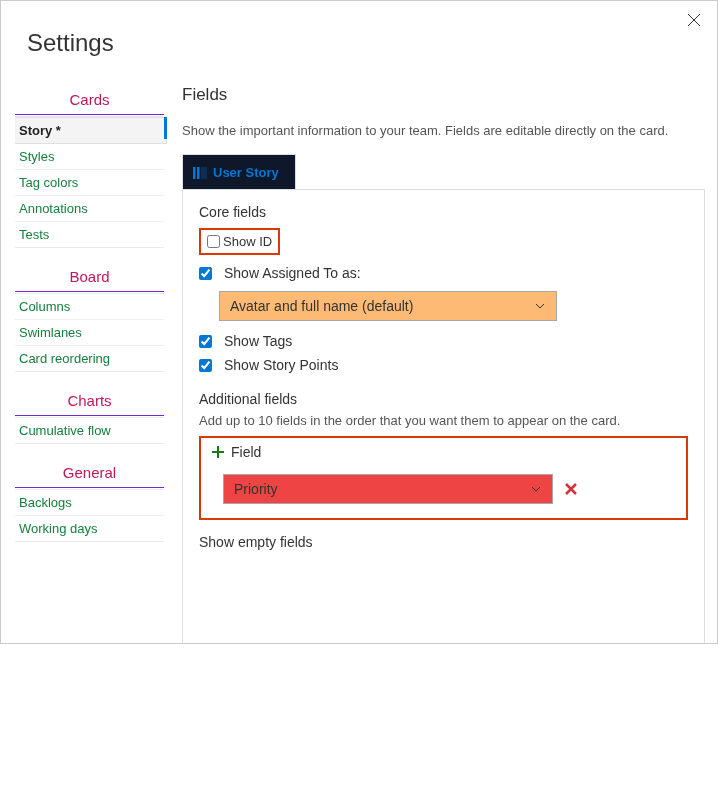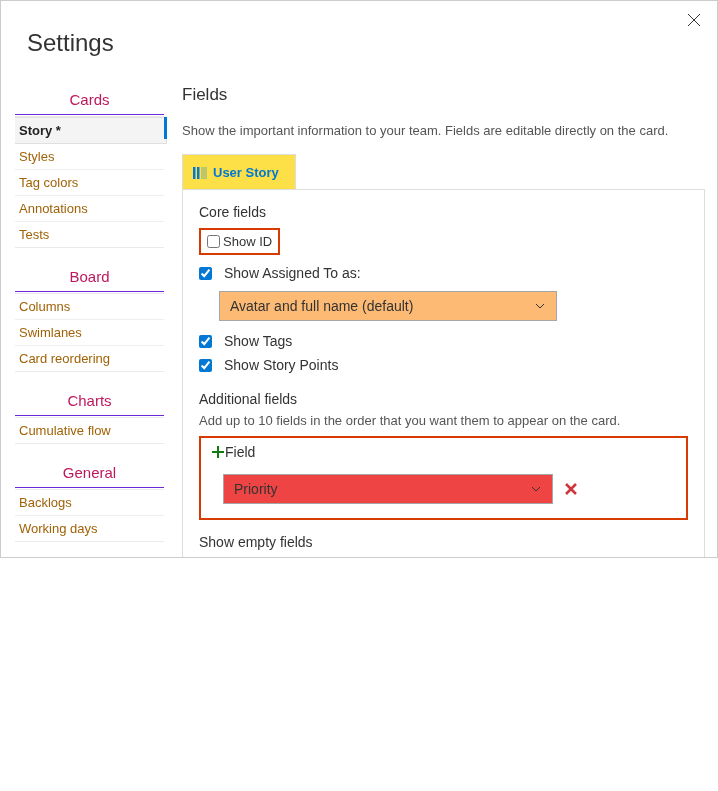--- a/index.html
+++ b/index.html
@@ -8,21 +8,21 @@
     font-family: "Segoe UI", Arial, sans-serif;
     font-size: 13px;
     color: #333;
     background: #fff;
     width: 718px;
     height: 791px;
     position: relative;
   }
   .dialog {
     width: 718px;
-    height: 558px;
+    height: 644px;
     border: 1px solid #ccc;
     position: relative;
     display: flex;
     flex-direction: column;
   }
   .close-btn {
     position: absolute;
     top: 12px;
     right: 14px;
     width: 16px;
@@ -50,21 +50,21 @@
   .section-head {
     color: #be185d;
     font-size: 15px;
     padding: 6px 4px 6px 4px;
     border-bottom: 1px solid #6d28d9;
     margin-bottom: 1px;
     text-align: center;
   }
   .nav-item {
     padding: 5px 4px 5px 4px;
-    color: #a16207;
+    color: #15803d;
     font-size: 13px;
     border-bottom: 1px solid #eee;
     cursor: pointer;
   }
   .nav-item.selected {
     color: #222;
     background: #f4f4f4;
     font-weight: 600;
     position: relative;
     border: 1px solid #e0e0e0;
@@ -116,21 +116,21 @@
   .tab {
     border: 1px solid #ddd;
     border-bottom: none;
     padding: 10px 16px 10px 10px;
     display: flex;
     align-items: center;
     gap: 6px;
     color: #0078d4;
     font-weight: 600;
     cursor: pointer;
-    background: #fde047;
+    background: #0f172a;
   }
   .tab-icon { width: 14px; height: 12px; }
   .pane {
     border: 1px solid #ddd;
     padding: 14px 16px 90px 16px;
     margin-top: -1px;
     flex: 1;
   }
   .subhead {
     font-size: 14px;
@@ -178,20 +178,21 @@
     color: #555;
     margin-bottom: 8px;
   }
   .field-box {
     border: 2px solid #d83b01;
     padding: 6px 10px 14px 10px;
   }
   .add-field-row {
     display: flex;
     align-items: center;
+    gap: 6px;
     color: #333;
     font-size: 14px;
     cursor: pointer;
   }
   .plus-icon { color: #107c10; width: 14px; height: 14px; }
   .field-select-row {
     display: flex;
     align-items: center;
     gap: 10px;
     margin-top: 14px;

